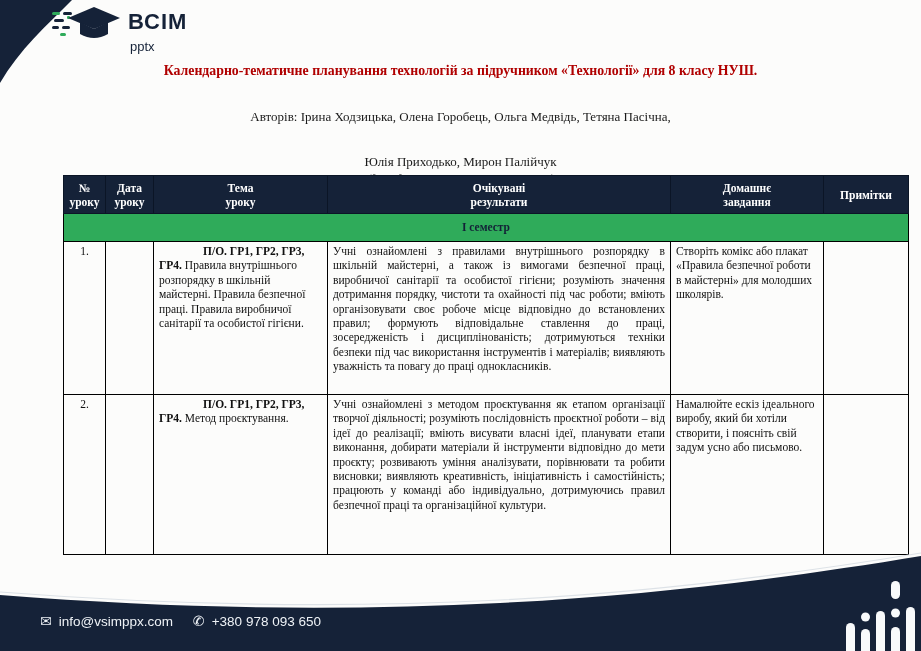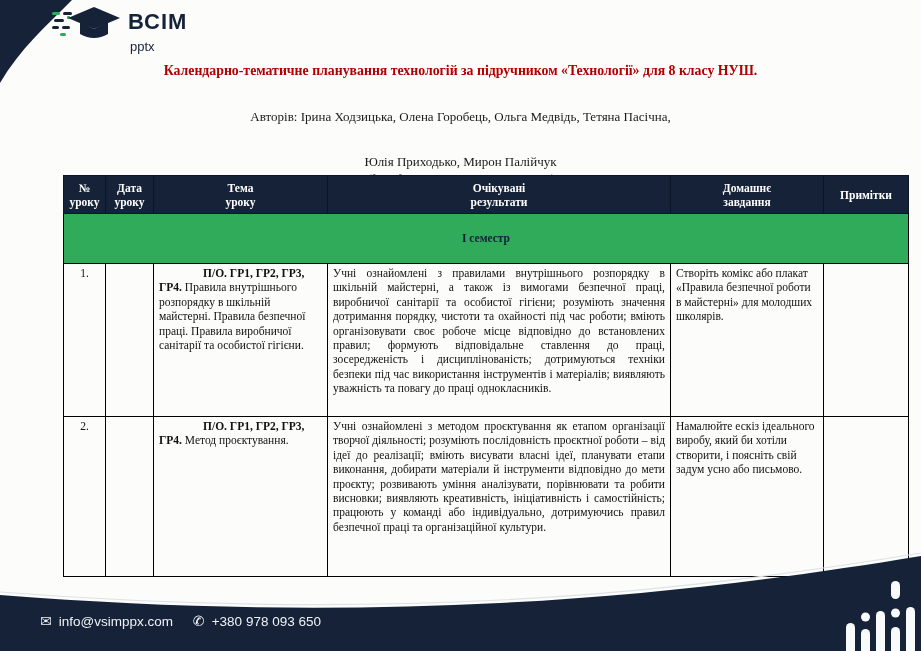--- a/index.html
+++ b/index.html
@@ -29,21 +29,21 @@
   }
   table.plan td{border:1px solid #000;vertical-align:top;padding:2px 5px;line-height:14.4px;}
   tr.head th{
     background:#152238;color:#ffffff;font-weight:bold;font-size:11.5px;
     line-height:14px;text-align:center;vertical-align:middle;
     border:1px solid #0b1526;border-left:1px solid #3a4a63;padding:2px 1px;height:33px;
   }
   tr.head th:first-child{border-left:1px solid #0b1526;}
   tr.semester td{
     background:#2fab5a;color:#132137;font-weight:bold;text-align:center;
-    vertical-align:middle;height:13px;padding:18px;line-height:13px;margin-top:20px;
+    vertical-align:middle;height:13px;padding:7px;line-height:13px;margin-top:20px;
   }
   td.num{text-align:center;}
   td.results{text-align:justify;margin-left:36px;}
   .topic-bold{font-weight:bold;margin-left:44px;}
   tr.r1{height:153px;} tr.r2{height:160px;}
   
   .footer-svg{position:absolute;left:0;bottom:0;width:921px;height:100px;}
   .contact{
     position:absolute;left:40px;top:613px;display:flex;align-items:center;gap:20px;
     font-family:"Liberation Sans",sans-serif;font-size:13.5px;color:#eef2f6;

